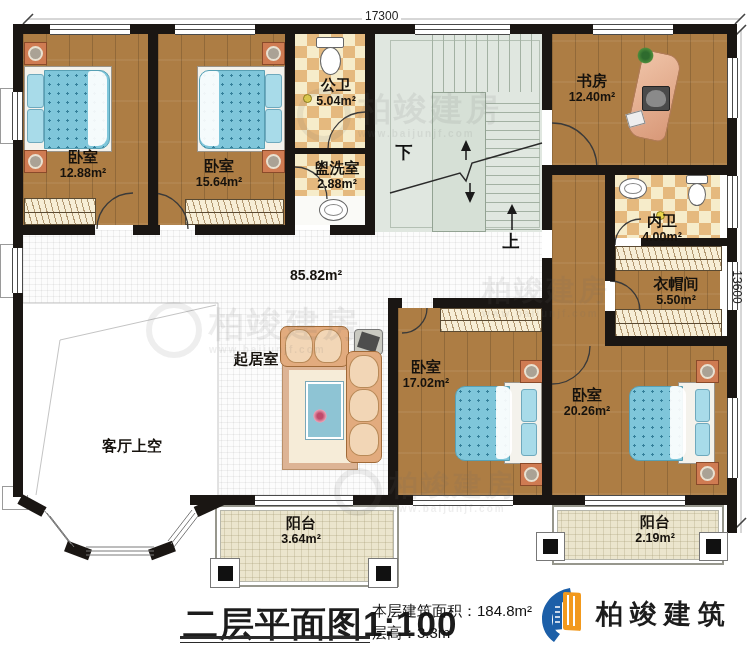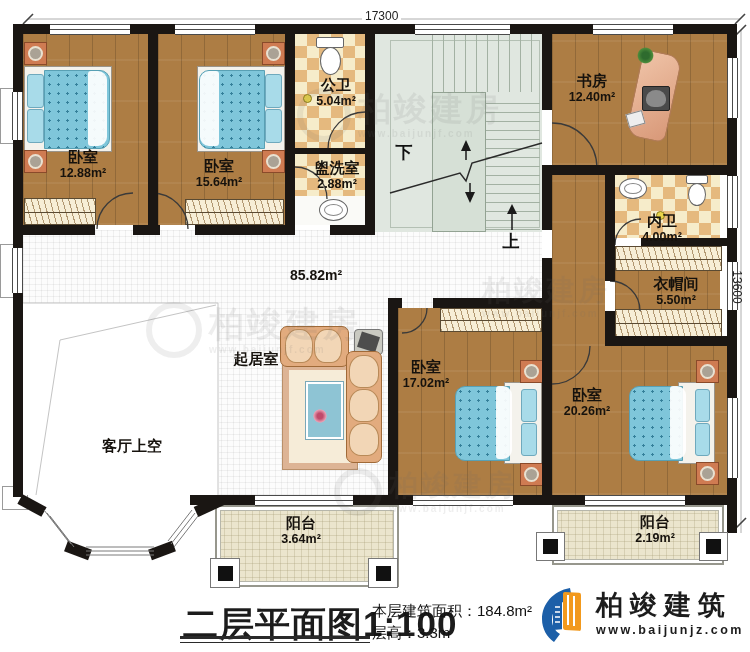--- a/index.html
+++ b/index.html
@@ -385,17 +385,16 @@
   <div class="logo" style="left:538px;top:583px;">
     <svg width="50" height="62" viewBox="0 0 50 62" xmlns="http://www.w3.org/2000/svg">
       <path d="M32 5 C15 8 4 21 4 36 c0 10 5 18 12 23 l6 -8 c-5 -3 -8 -8 -8 -14 0 -11 8 -19 20 -21 z" fill="#1c5fa8"></path>
       <rect x="25" y="7" width="18" height="38" rx="2" fill="#f2991d" transform="skewY(4)"></rect>
       <path d="M30 12 v30 M36 13 v30" stroke="#fff" stroke-width="2"></path>
       <rect x="15" y="20" width="9" height="28" fill="#1c5fa8" transform="skewY(-4)"></rect>
       <path d="M17 24 h5 M17 29 h5 M17 34 h5 M17 39 h5" stroke="#fff" stroke-width="1.4"></path>
     </svg>
     <div>
       <span class="logo-name">柏竣建筑</span>
-      <span class="logo-url">www.baijunjz.com</span>
     </div>
   </div>
 
 </div>
 
 </body></html>

